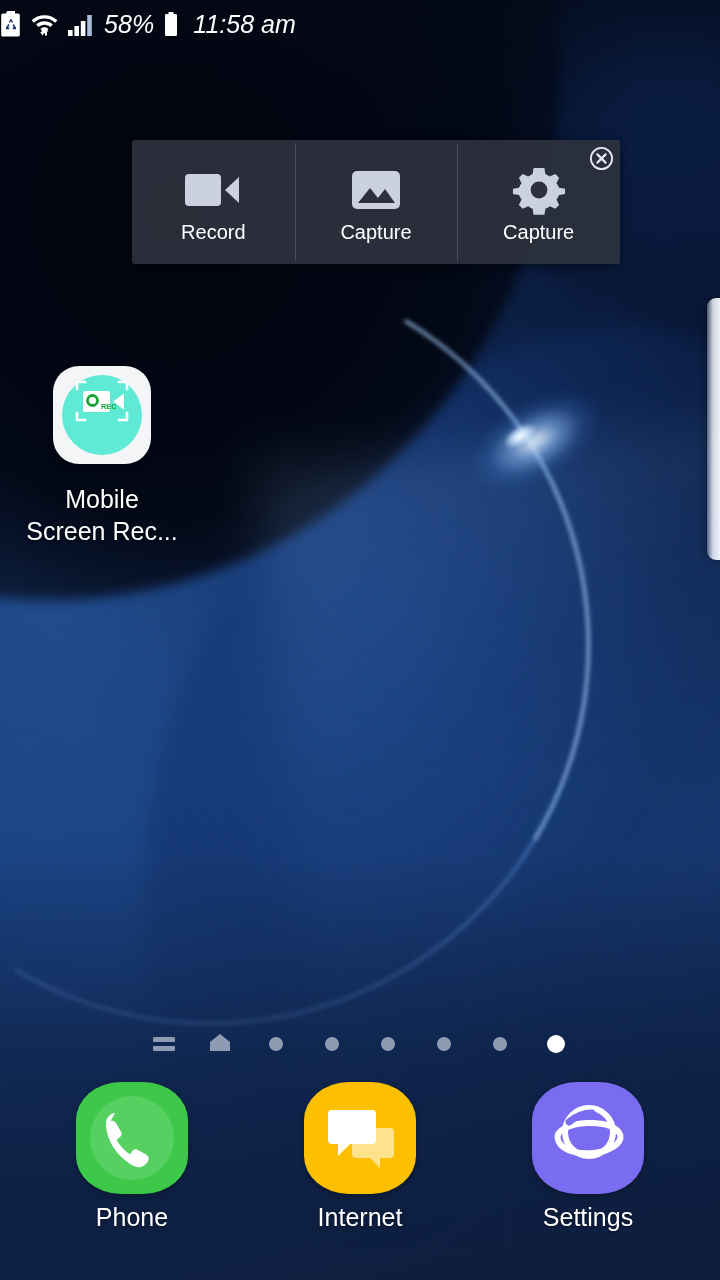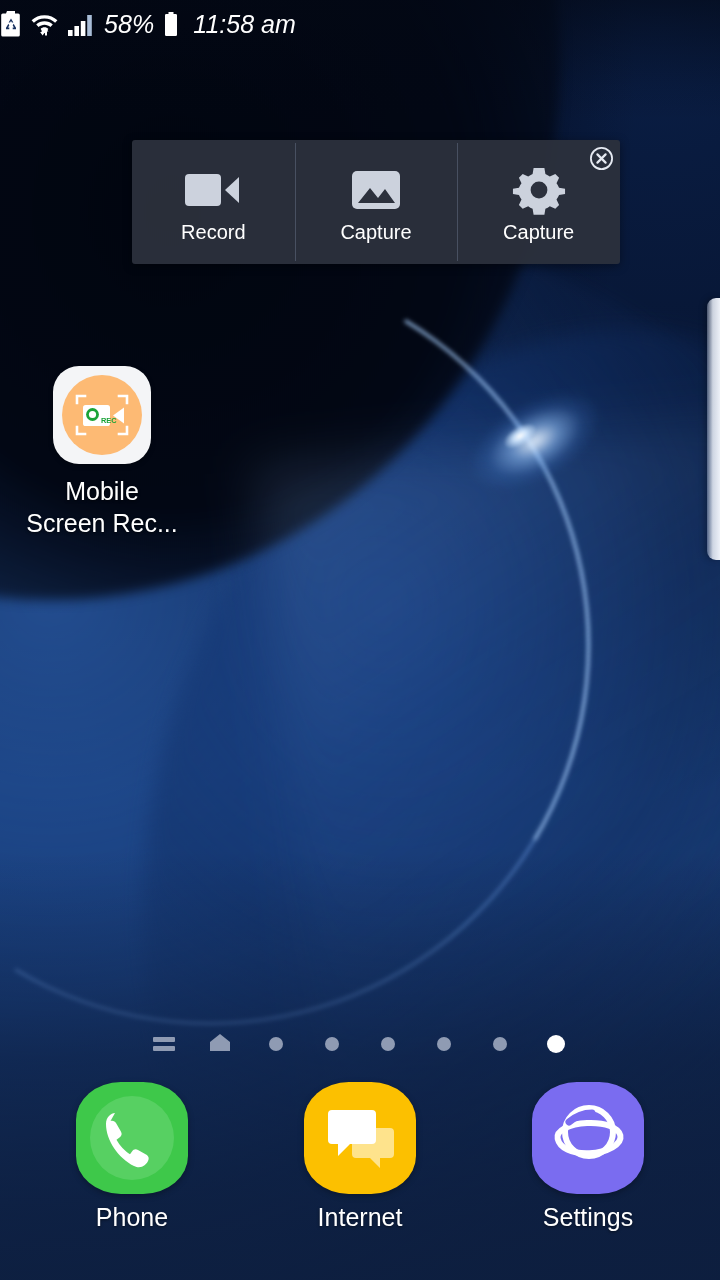--- a/index.html
+++ b/index.html
@@ -170,25 +170,25 @@
   }
   .app-tile {
     width:98px; height:98px;
     background:#f4f5f7;
     border-radius:26px;
     display:flex; align-items:center; justify-content:center;
     box-shadow:0 2px 5px rgba(0,0,0,0.28);
   }
   .app-circle {
     width:80px; height:80px; border-radius:50%;
-    background:#fdba74;
-    display:flex; align-items:center; justify-content:center;
+    background:#5eead4;
+    display:flex; justify-content:center;
   }
   .app-label {
-    margin-top:12px;
+    margin-top:20px;
     font-size:25px; line-height:1.26;
     color:#ffffff; text-align:center;
     font-family:"Liberation Sans", sans-serif;
     text-shadow:0 1px 3px rgba(0,0,0,0.6);
     white-space:pre-line;
   }
 
   
   #edge-handle {
     position:absolute;

